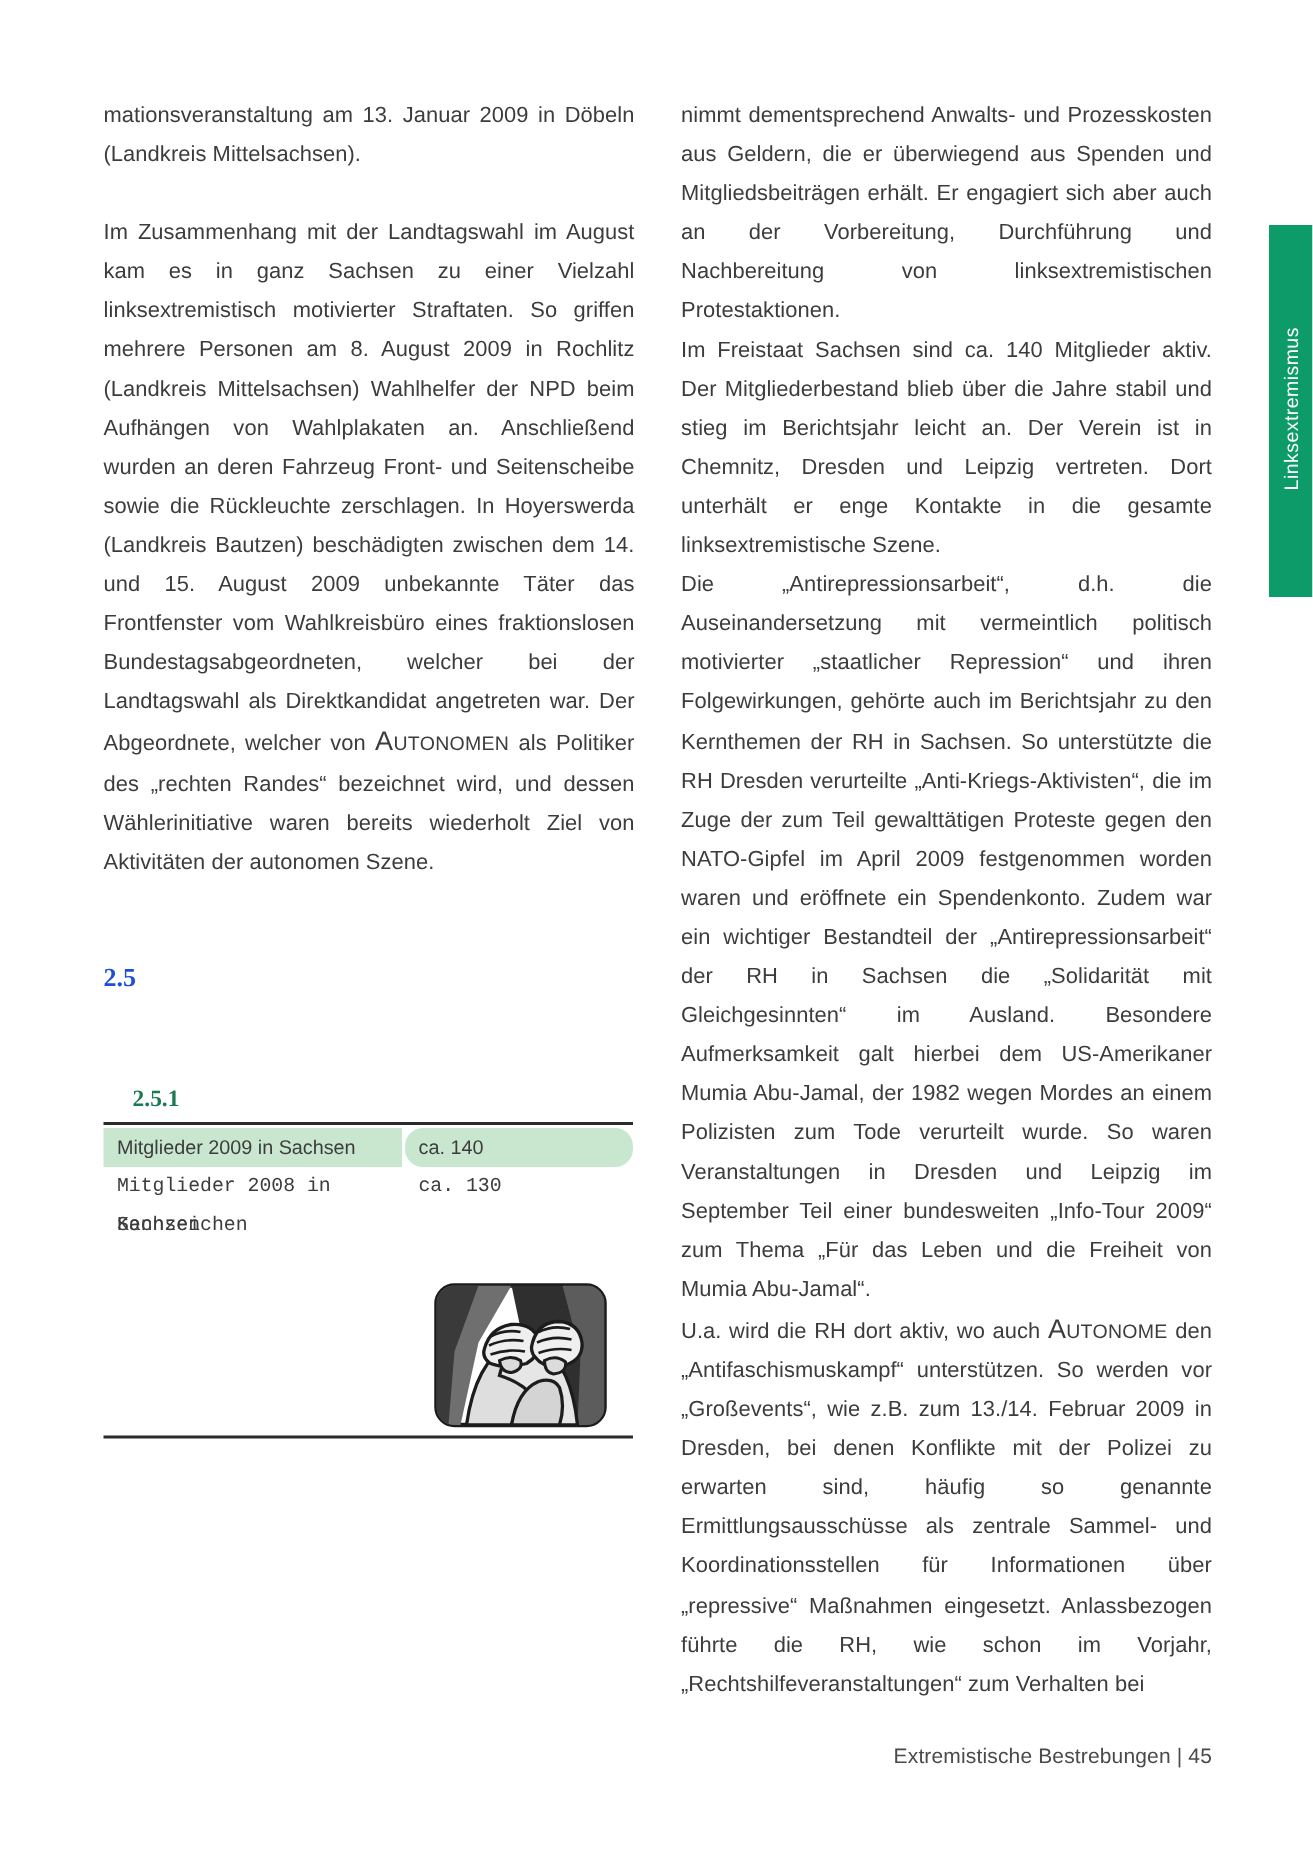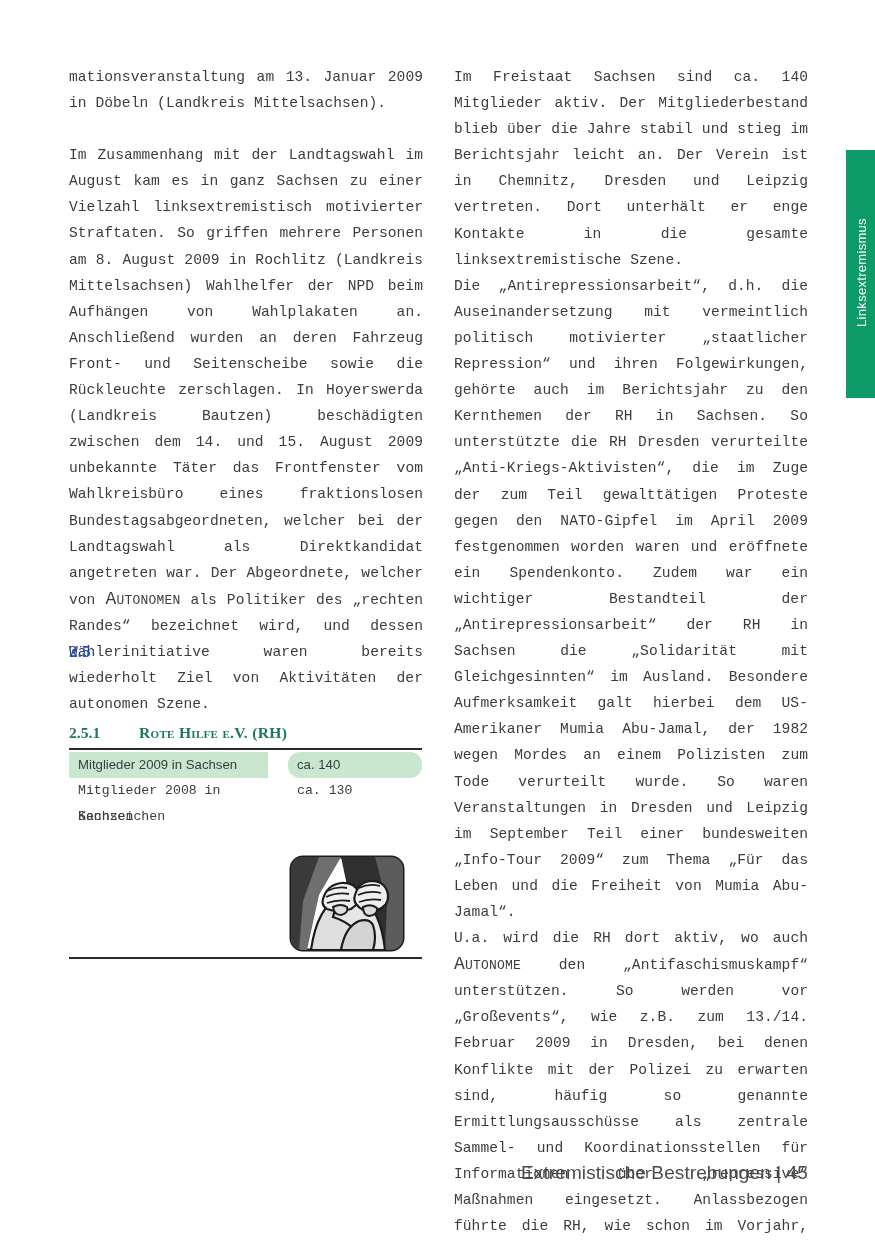--- a/index.html
+++ b/index.html
@@ -34,21 +34,20 @@
     text-justify: inter-word;
     color: #3c3c3c;
     letter-spacing: 0.05px;
     hyphens: manual;
   }
   .col-left  { left: 69px; }
   .col-right { left: 454px; }
 
   .col p {
     margin: 0 0 0 0;
-    font-family: Liberation Mono, monospace;
   }
   .col p + p { margin-top: 0; }
   .para-gap { height: 26px; }
 
   .smallcaps {
     font-variant: small-caps;
     font-size: 18px;
     letter-spacing: 0.2px;
   }
 
@@ -71,20 +70,21 @@
   }
   .h2 .num {
     width: 70px;
     flex: 0 0 70px;
   }
   .h2 .txt {
     flex: 1 1 auto;
   }
   #h-sub {
     top: 722px;
+    text-align: center;
   }
   .h3 {
     display: flex;
     color: #1b7a52;
     font-family: "Liberation Serif", "DejaVu Serif", serif;
     font-weight: bold;
     font-size: 15.6px;
     line-height: 22px;
   }
   .h3 .num {
@@ -112,21 +112,21 @@
   .rule-bottom {
     position: absolute;
     left: 69px;
     top: 957px;
     width: 353px;
     height: 2px;
     background: #2b2b2b;
   }
   .frow {
     display: flex;
-    gap: 20px;
+    gap: 2px;
     height: 26px;
     align-items: center;
   }
   .frow .fkey,
   .frow .fval {
     font-size: 13.2px;
     line-height: 26px;
     color: #3c3c3c;
     height: 26px;
     box-sizing: border-box;
@@ -187,21 +187,21 @@
     text-align: center;
   }
 
   
   .footer {
     position: absolute;
     left: 454px;
     top: 1162px;
     width: 354px;
     text-align: right;
-    font-size: 19px;
+    font-size: 14px;
     color: #4a4a4a;
     letter-spacing: 0.1px;
   }
 </style>
 </head>
 <body>
 
 <div class="page">
 
   <div class="col col-left">
@@ -212,21 +212,20 @@
 
   <div class="heading-block" id="h-section">
     <div class="h2">
       <span class="num">2.5</span>
     </div>
   </div>
 
   <div class="heading-block" id="h-sub">
     <div class="h3">
       <span class="num">2.5.1</span>
-      <span class="txt">Rote Hilfe e.V. (RH)</span>
     </div>
   </div>
 
   <div class="factbox">
     <div class="rule"></div>
     <div class="frow sep"></div>
 
     <div class="frow shaded">
       <span class="fkey">Mitglieder 2009 in Sachsen</span>
       <span class="fval">ca. 140</span>
@@ -275,20 +274,21 @@
 
         <path d="M52 95 Q56 72 70 66 Q80 63 84 70 Q88 82 84 95 Z" fill="#d4d4d4" stroke="#1c1c1c" stroke-width="2.2"></path>
       </g>
     </svg>
   </div>
 
   <div class="rule-bottom"></div>
 
 
   <div class="col col-right">
+    <p>nimmt dementsprechend Anwalts- und Prozesskosten aus Geldern, die er überwiegend aus Spenden und Mitgliedsbeiträgen erhält. Er engagiert sich aber auch an der Vorbereitung, Durchführung und Nachbereitung von linksextremistischen Protestaktionen.</p>
     <p>Im Freistaat Sachsen sind ca. 140 Mitglieder aktiv. Der Mitgliederbestand blieb über die Jahre stabil und stieg im Berichtsjahr leicht an. Der Verein ist in Chemnitz, Dresden und Leipzig vertreten. Dort unterhält er enge Kontakte in die gesamte linksextremistische Szene.</p>
     <p>Die „Antirepressionsarbeit“, d.h. die Auseinandersetzung mit vermeintlich politisch motivierter „staatlicher Repression“ und ihren Folgewirkungen, gehörte auch im Berichtsjahr zu den Kernthemen der RH in Sachsen. So unterstützte die RH Dresden verurteilte „Anti-Kriegs-Aktivisten“, die im Zuge der zum Teil gewalttätigen Proteste gegen den NATO-Gipfel im April 2009 festgenommen worden waren und eröffnete ein Spendenkonto. Zudem war ein wichtiger Bestandteil der „Antirepressionsarbeit“ der RH in Sachsen die „Solidarität mit Gleichgesinnten“ im Ausland. Besondere Aufmerksamkeit galt hierbei dem US-Amerikaner Mumia Abu-Jamal, der 1982 wegen Mordes an einem Polizisten zum Tode verurteilt wurde. So waren Veranstaltungen in Dresden und Leipzig im September Teil einer bundesweiten „Info-Tour 2009“ zum Thema „Für das Leben und die Freiheit von Mumia Abu-Jamal“.</p>
     <p><span>U.a. wird die RH dort aktiv, wo auch </span><span class="smallcaps">Autonome</span><span> den „Antifaschismuskampf“ unterstützen. So werden vor „Großevents“, wie z.B. zum 13./14. Februar 2009 in Dresden, bei denen Konflikte mit der Polizei zu erwarten sind, häufig so genannte Ermittlungsausschüsse als zentrale Sammel- und Koordinationsstellen für Informationen über „repressive“ Maßnahmen eingesetzt. Anlassbezogen führte die RH, wie schon im Vorjahr, „Rechtshilfeveranstaltungen“ zum Verhalten bei</span></p>
   </div>
 
   <div class="sidetab">
     <span class="label">Linksextremismus</span>
   </div>
 
   <div class="footer">Extremistische Bestrebungen | 45</div>

